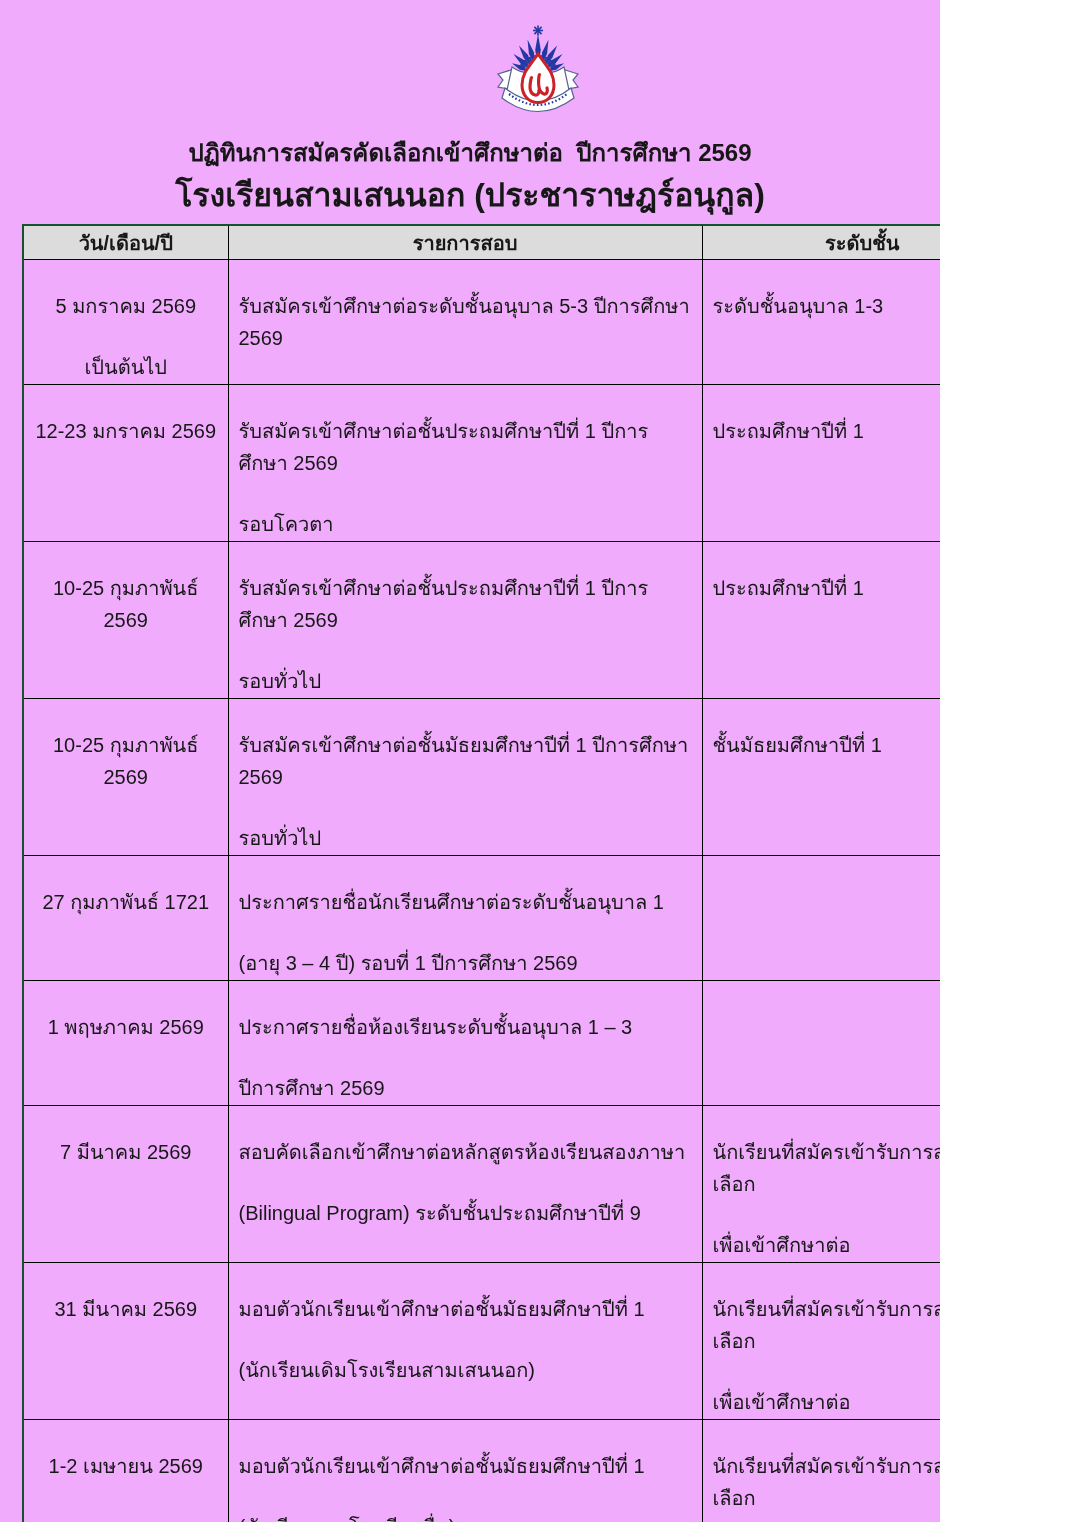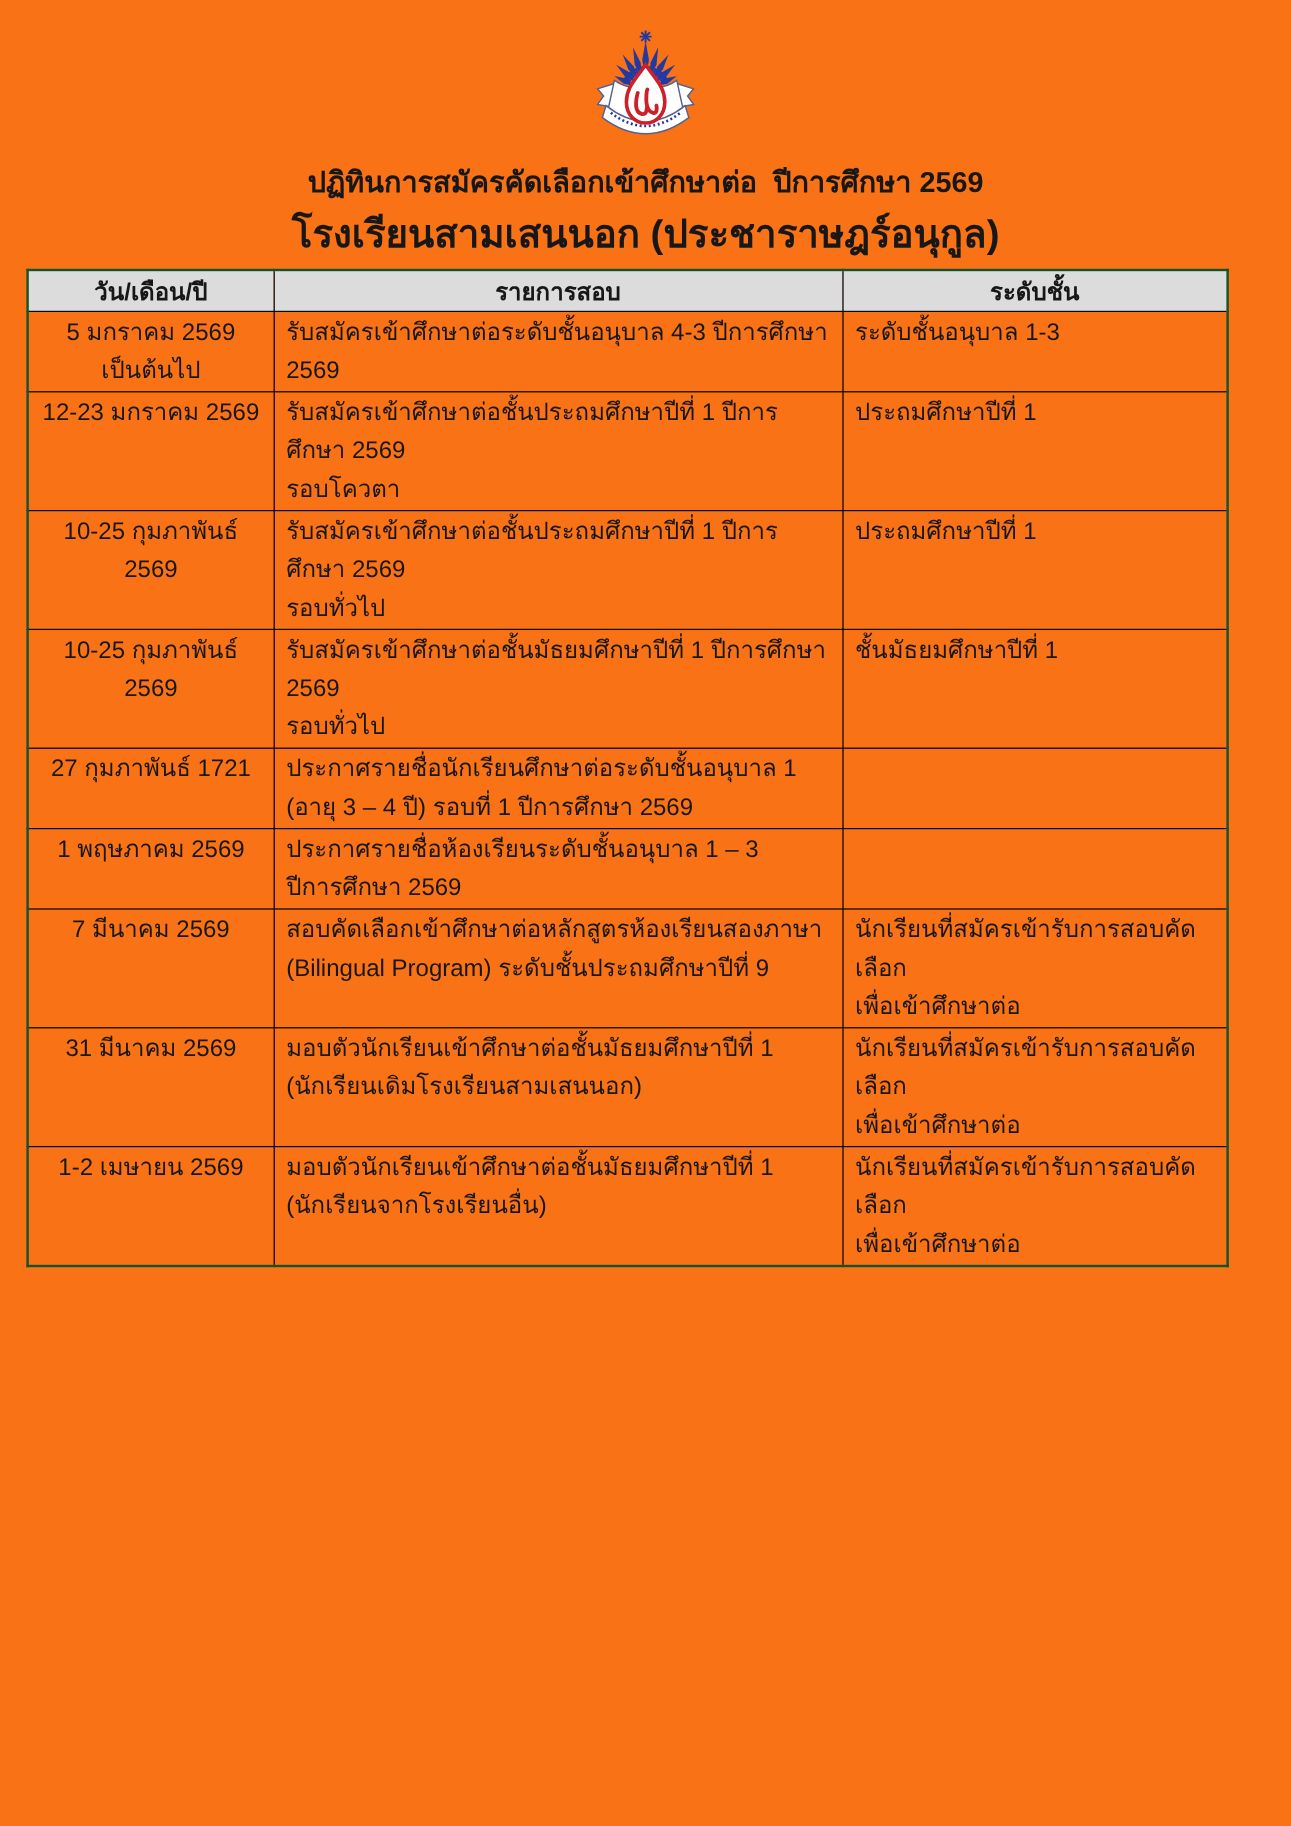--- a/index.html
+++ b/index.html
@@ -1,20 +1,20 @@
 <!DOCTYPE html>
 <html><head>
 <meta charset="utf-8">
 <style>
   html,body{margin:0;padding:0;background:#ffffff;}
   .page{
     position:relative;
-    width:1076px;
+    width:940px;
     height:1522px;
-    background:#f97316;
+    background:#f0abfc;
     font-family:"Liberation Sans","DejaVu Sans",sans-serif;
     color:#171717;
     overflow:hidden;
   }
   .logo{
     position:absolute;
     top:24px;
     left:487px;
     width:102px;
     height:110px;
@@ -66,21 +66,21 @@
   }
   table.cal td{
     border:1px solid #000;
     vertical-align:top;
     line-height:32px;
     height:62px;
     padding:1px 8px 1px 10px;
   }
   table.cal td.c1{text-align:center;padding-left:4px;padding-right:4px;}
   table.cal td.c2,table.cal td.c3{text-align:left;}
-  .line{white-space:pre-wrap;}
+  .line{white-space:pre-wrap;margin-top:29px;}
 </style>
 </head>
 <body>
 
 <div class="page">
 
   <div class="logo">
     <svg viewBox="0 0 100 110" xmlns="http://www.w3.org/2000/svg">
 
       <g stroke="#2239a3" stroke-width="1.6">
@@ -146,21 +146,21 @@
         <th>ระดับชั้น</th>
       </tr>
     </thead>
     <tbody>
         <tr>
           <td class="c1">
             <div class="line">5 มกราคม 2569</div>
             <div class="line">เป็นต้นไป</div>
           </td>
           <td class="c2">
-            <div class="line">รับสมัครเข้าศึกษาต่อระดับชั้นอนุบาล 4-3 ปีการศึกษา 2569</div>
+            <div class="line">รับสมัครเข้าศึกษาต่อระดับชั้นอนุบาล 5-3 ปีการศึกษา 2569</div>
           </td>
           <td class="c3">
             <div class="line">ระดับชั้นอนุบาล 1-3</div>
           </td>
         </tr>
         <tr>
           <td class="c1">
             <div class="line">12-23 มกราคม 2569</div>
           </td>
           <td class="c2">

